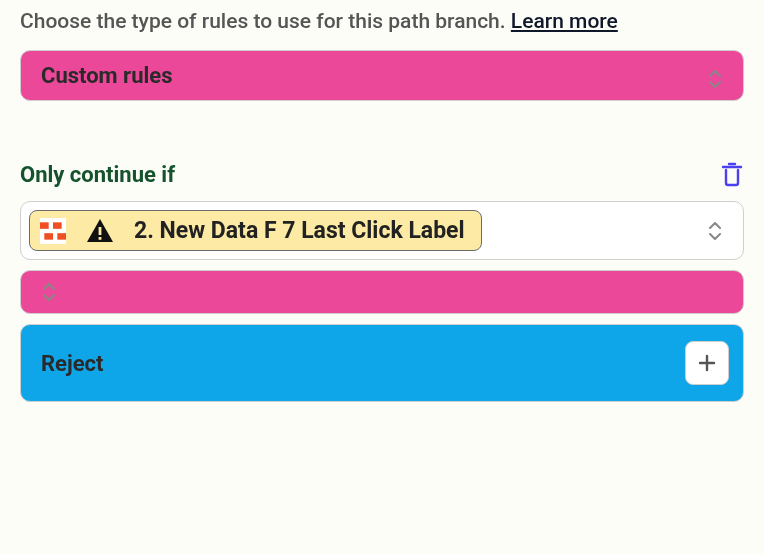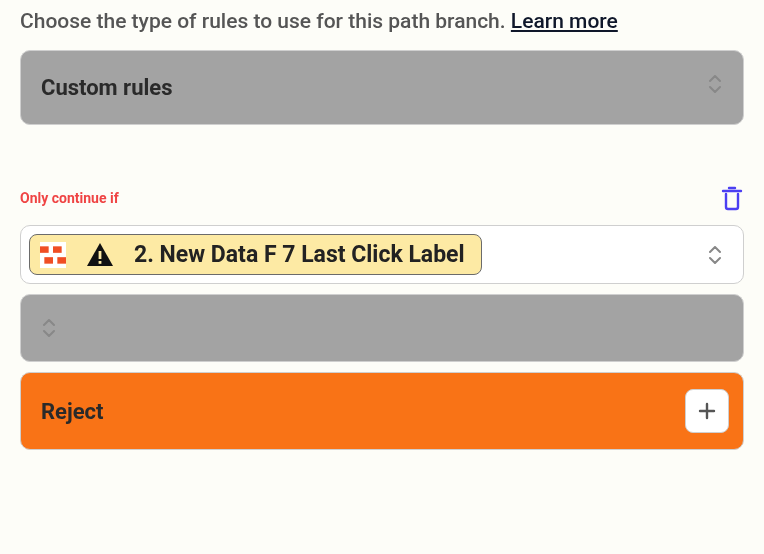--- a/index.html
+++ b/index.html
@@ -23,24 +23,24 @@
     margin-bottom: 14px;
   }
   .intro a {
     color: #0f172a;
     text-decoration: underline;
     margin-top: 33px;
   }
   .select-box {
     border: 1px solid #cfcfcf;
     border-radius: 10px;
-    background: #a3a3a3;
-    padding: 24px 20px;
-    display: flex;
-    align-items: flex-start;
+    background: #ec4899;
+    padding: 12px 20px;
+    display: flex;
+    align-items: flex-end;
     justify-content: space-between;
     cursor: pointer;
     margin-bottom: 10px;
   }
   .select-box .label {
     font-size: 22px;
     font-weight: 700;
     color: #2a2a2a;
   }
   .chevrons {
@@ -52,23 +52,23 @@
   }
   .chevrons svg { display: block; }
   .row-header {
     display: flex;
     align-items: center;
     justify-content: space-between;
     margin-top: 60px;
     margin-bottom: 14px;
   }
   .row-header .title {
-    font-size: 14px;
-    font-weight: 700;
-    color: #ef4444;
+    font-size: 22px;
+    font-weight: 700;
+    color: #14532d;
   }
   .remove-rule {
     display: inline-flex;
     align-items: center;
     gap: 10px;
     color: #4b3ff2;
     font-size: 22px;
     font-weight: 700;
     cursor: pointer;
     background: none;
@@ -107,21 +107,21 @@
   .warn-icon { display: block; }
   .pill-label {
     font-size: 23px;
     font-weight: 700;
     color: #222;
   }
 
   .value-row {
     border: 1px solid #cfcfcf;
     border-radius: 10px;
-    background: #f97316;
+    background: #0ea5e9;
     padding: 16px 14px 16px 20px;
     display: flex;
     align-items: center;
     justify-content: space-between;
     gap: 12px;
   }
   .value-row .text {
     font-size: 22px;
     font-weight: 700;
     color: #2a2a2a;

